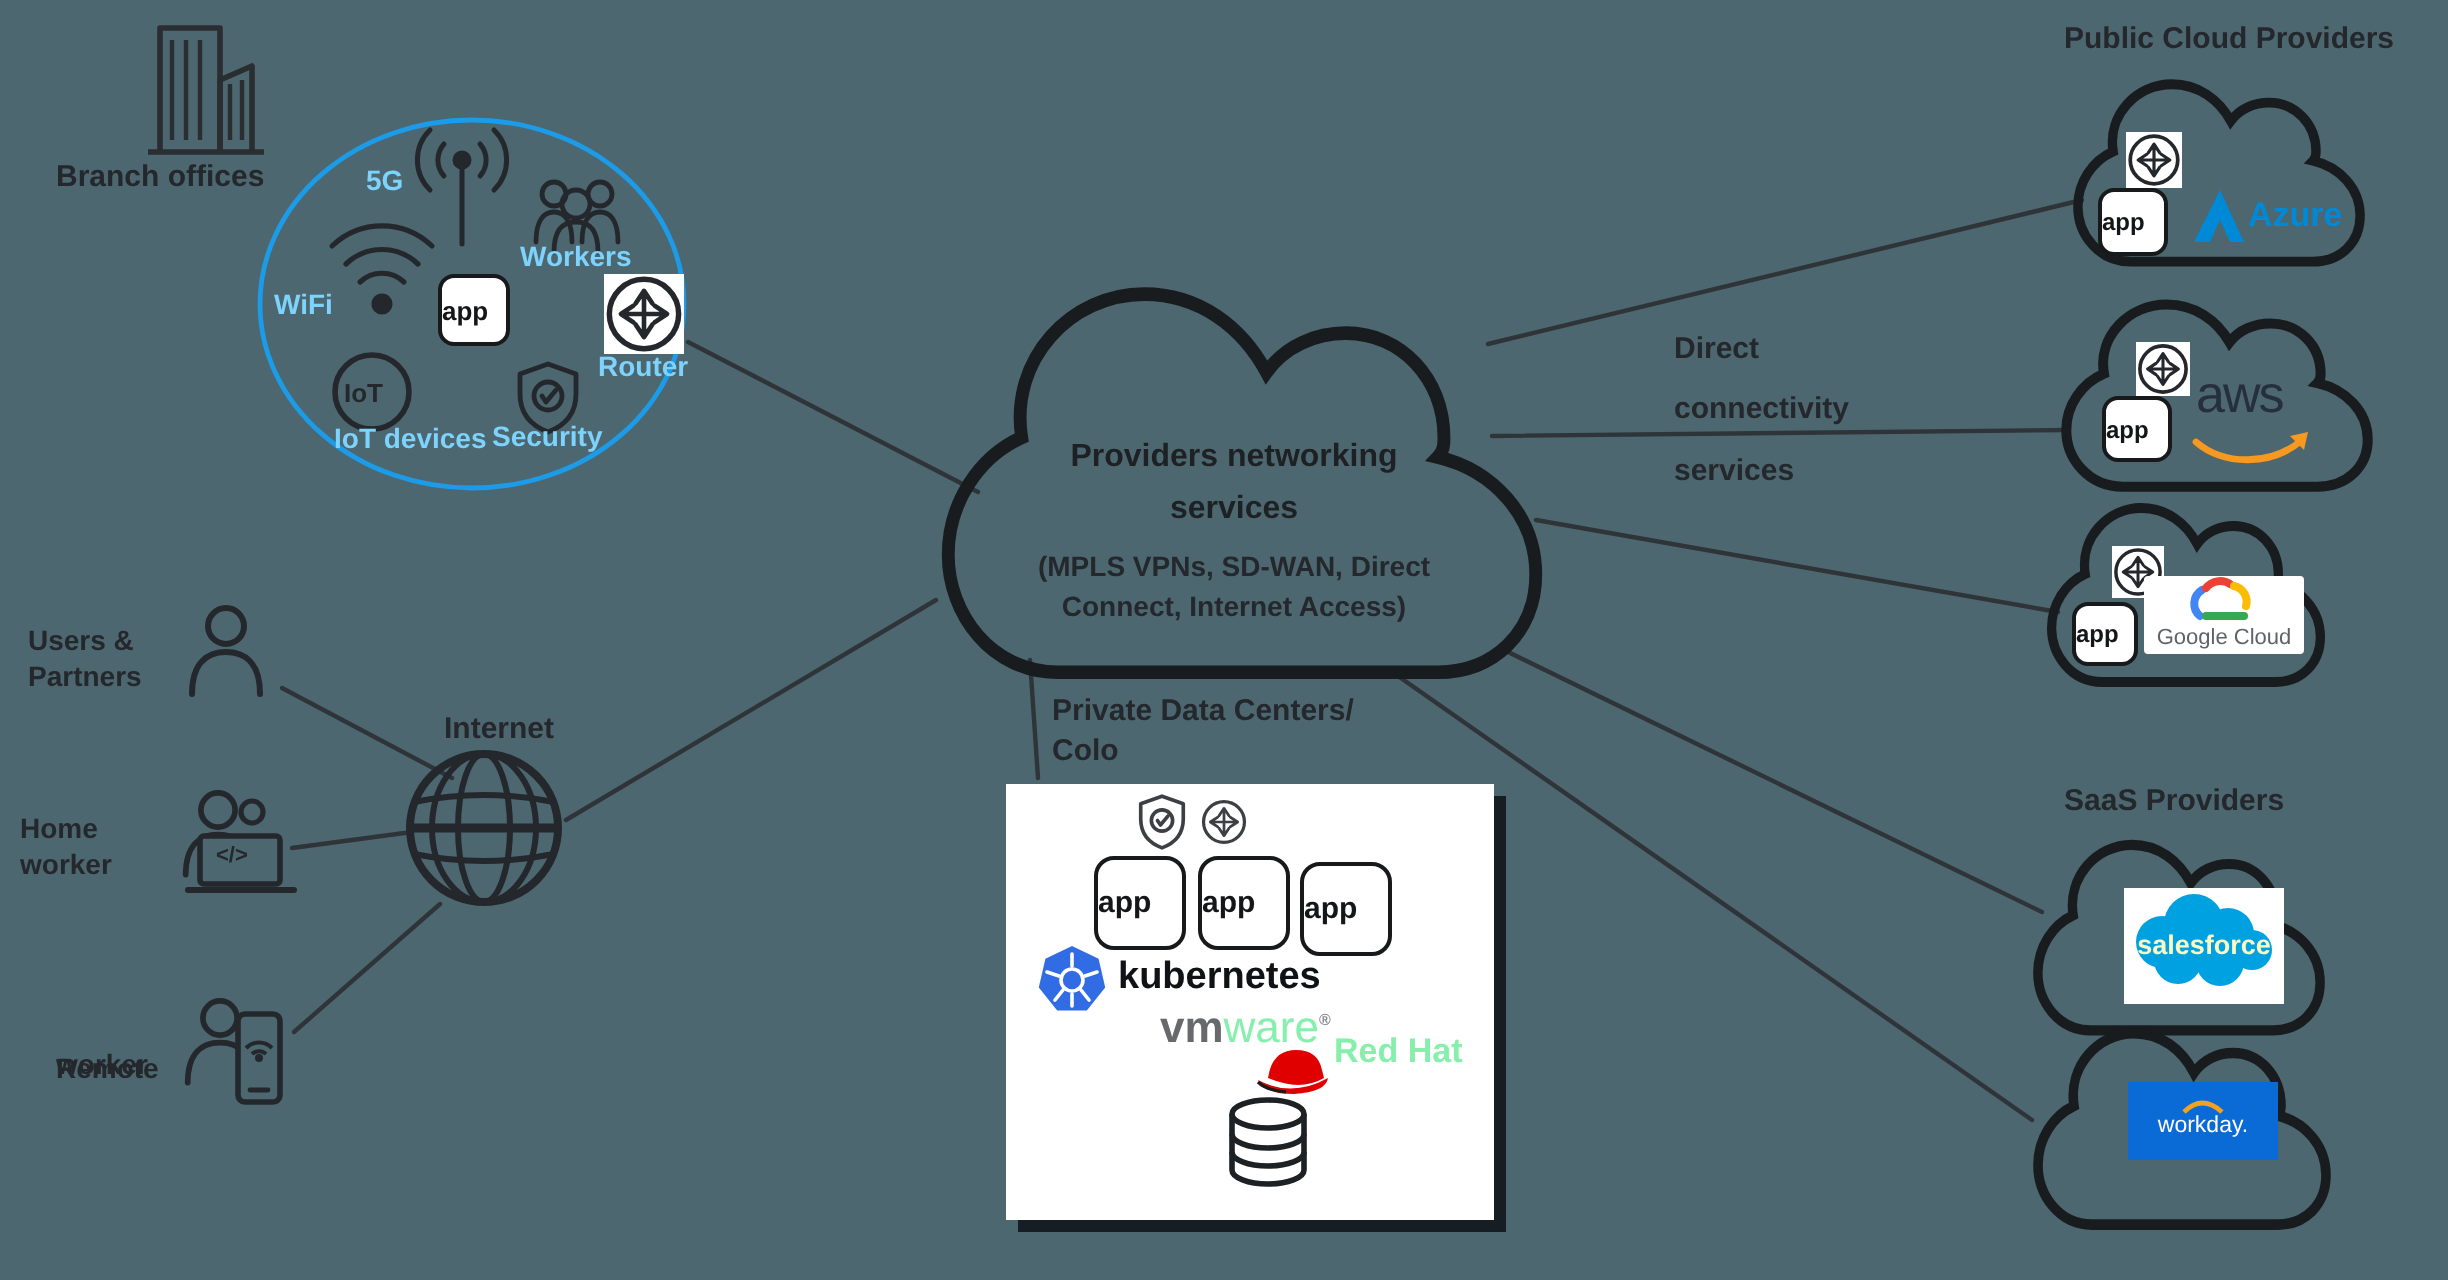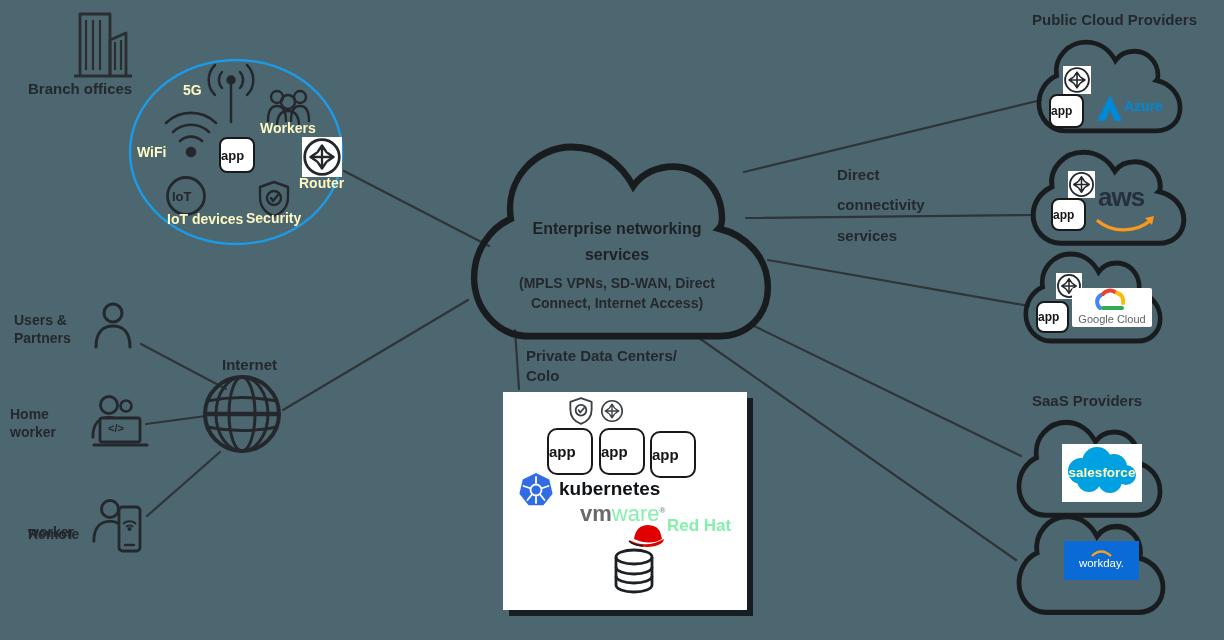--- a/index.html
+++ b/index.html
@@ -2,21 +2,21 @@
 <html><head>
 <meta charset="utf-8">
 <style>
   html,body{margin:0;padding:0;background:#4d6770;}
   .stage{position:relative;width:1224px;height:640px;background:#4d6770;overflow:hidden;
          font-family:"Liberation Sans",sans-serif;}
   svg.layer{position:absolute;left:0;top:0;pointer-events:none;}
   #base{z-index:1;} #over{z-index:3;}
   .box{position:absolute;z-index:2;}
   .t{position:absolute;z-index:4;color:#24282c;font-weight:600;line-height:1.15;white-space:nowrap;}
-  .blue{color:#fef9c3;}
+  .blue{color:#7dd3fc;}
   .ctr{text-align:center;}
   .app{position:absolute;z-index:2;display:flex;align-items:center;justify-content:flex-start;
        background:#fff;border:2.2px solid #17191b;border-radius:8px;color:#141618;font-weight:600;}
   .whitebox{background:#fff;}
   .dcbox{background:#fff;box-shadow:6px 6px 0 rgba(18,24,28,.92);}
   .wdbox{background:#0a6bd7;}
   .vm-vm{font-weight:700;color:#68696c;}
   .vm-ware{font-weight:400;color:#86efac;}
   .vm-reg{font-size:8px;vertical-align:super;color:#8a8b8e;}
 </style>
@@ -240,33 +240,33 @@
   <div class="t" style="left:28px;top:80px;font-size:15px;">Branch offices</div>
 
   <div class="t blue" style="left:183px;top:82px;font-size:14px;">5G</div>
   <div class="t blue" style="left:137px;top:144px;font-size:14px;">WiFi</div>
   <div class="t blue" style="left:167px;top:211px;font-size:14px;">IoT devices</div>
   <div class="t blue" style="left:260px;top:120px;font-size:14px;">Workers</div>
   <div class="t blue" style="left:299px;top:175px;font-size:14px;">Router</div>
   <div class="t blue" style="left:246px;top:210px;font-size:14px;">Security</div>
   <div class="t" style="left:172px;top:190px;font-size:13px;font-weight:700;">IoT</div>
 
-  <div class="t ctr" style="left:467px;top:220px;width:300px;font-size:16px;font-weight:700;color:#1d2124;">Enterprise networking</div>
+  <div class="t ctr" style="left:467px;top:220px;width:300px;font-size:16px;font-weight:700;color:#1d2124;">Providers networking</div>
   <div class="t ctr" style="left:467px;top:246px;width:300px;font-size:16px;font-weight:700;color:#1d2124;">services</div>
   <div class="t ctr" style="left:467px;top:295px;width:300px;font-size:14px;">Connect, Internet Access)</div>
   <div class="t ctr" style="left:467px;top:275px;width:300px;font-size:14px;">(MPLS VPNs, SD-WAN, Direct</div>
 
   <div class="t" style="left:1032px;top:11px;font-size:15px;font-weight:700;">Public Cloud Providers</div>
 
   <div class="t" style="left:837px;top:166px;font-size:15px;">Direct</div>
   <div class="t" style="left:837px;top:196px;font-size:15px;">connectivity</div>
   <div class="t" style="left:837px;top:227px;font-size:15px;">services</div>
 
-  <div class="t" style="left:1124px;top:98px;font-size:14px;font-weight:700;color:#0089d6;">Azure</div>
-  <div class="t" style="left:1098px;top:183px;font-size:26px;font-weight:700;color:#252f3e;letter-spacing:-1px;">aws</div>
+  <div class="t" style="left:1124px;top:98px;font-size:17px;font-weight:700;color:#0089d6;">Azure</div>
+  <div class="t" style="left:1098px;top:183px;font-size:26px;font-weight:400;color:#252f3e;letter-spacing:-1px;">aws</div>
   <div class="t ctr" style="left:1072px;top:313px;width:80px;font-size:11px;font-weight:500;color:#5f6368;">Google Cloud</div>
 
   <div class="t" style="left:1032px;top:392px;font-size:15px;font-weight:700;">SaaS Providers</div>
   <div class="t ctr" style="left:1062px;top:465px;width:80px;font-size:13.5px;color:#fef9c3;">salesforce</div>
   <div class="t ctr" style="left:1064px;top:557px;width:75px;font-size:11.5px;color:#fff;font-weight:500;">workday.</div>
 
   <div class="t" style="left:14px;top:312px;font-size:14px;">Users &amp;</div>
   <div class="t" style="left:14px;top:330px;font-size:14px;">Partners</div>
   <div class="t" style="left:222px;top:356px;font-size:15px;">Internet</div>
   <div class="t" style="left:10px;top:406px;font-size:14px;">Home</div>

